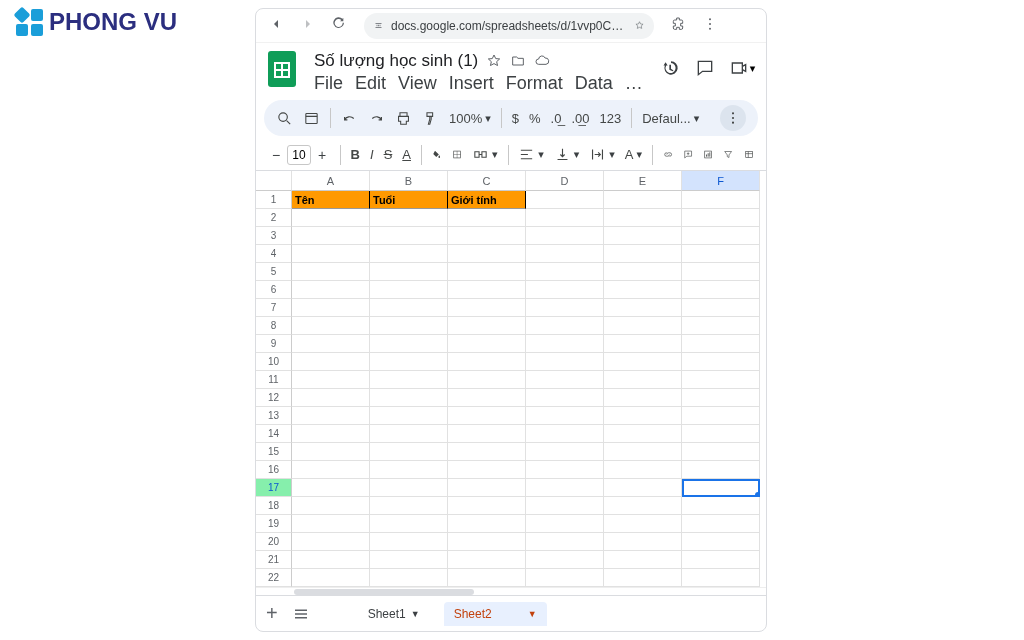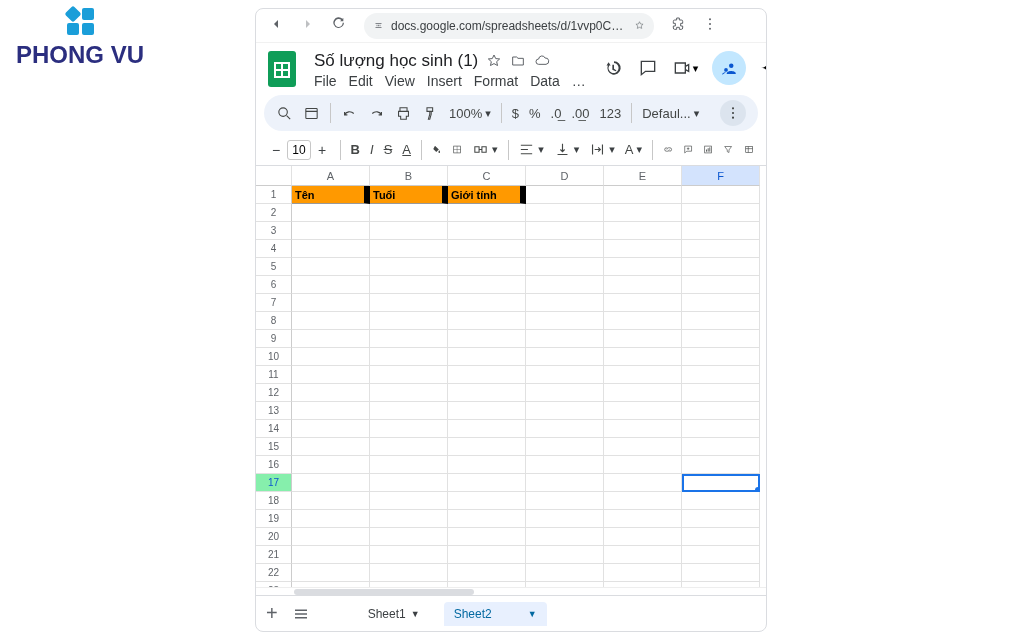--- a/index.html
+++ b/index.html
@@ -1,33 +1,33 @@
 <!DOCTYPE html>
 <html><head>
 <meta charset="utf-8">
 <style>
 * { margin:0; padding:0; box-sizing:border-box; font-family:Arial,sans-serif; }
 body { background:#fff; width:1024px; height:640px; position:relative; overflow:hidden; }
-.watermark { position:absolute; left:16px; top:8px; display:flex; align-items:center; gap:6px;flex-direction:column; }
+.watermark { position:absolute; left:16px; top:8px; display:flex; align-items:center; gap:6px; }
 .wm-sq { display:grid; grid-template-columns:12px 12px; grid-template-rows:12px 12px; gap:3px; }
 .wm-sq span { background:#1A9ED9; border-radius:2px; }
 .wm-sq span:nth-child(1){ transform:rotate(45deg); }
 .wm-txt { font-weight:800; font-size:24px; color:#2B2E7F; letter-spacing:0px; }
 .app { position:absolute; left:255px; top:8px; width:512px; height:624px; border:1px solid #dadce0; border-radius:8px; overflow:hidden; background:#fff; display:flex; flex-direction:column; }
 .chrome { height:34px; display:flex; align-items:center; gap:16px; padding:0 12px; color:#5f6368; border-bottom:1px solid #f1f1f1;}
 .chrome svg { width:16px; height:16px; fill:#5f6368; }
 .url-pill { flex:1; background:#f1f3f4; border-radius:16px; height:26px; display:flex; align-items:center; padding:0 10px; font-size:12px; color:#3c4043; gap:8px; max-width:290px; }
 .url-pill svg{width:13px;height:13px;fill:#5f6368;}
 .title-row { display:flex; align-items:flex-start; padding:8px 12px 0 12px; gap:18px; }
 .sheets-logo { width:28px; height:36px; display:flex; align-items:center; justify-content:center; }
 .tcol { flex:1; }
 .title-line { display:flex; align-items:center; gap:8px; }
 .doc-title { font-size:17px; color:#202124; }
 .title-icon { width:16px; height:16px; fill:#5f6368; }
-.menu-line { display:flex; gap:12px; font-size:14px; color:#3c4043; margin-top:2px;align-items:flex-end; }
+.menu-line { display:flex; gap:12px; font-size:18px; color:#3c4043; margin-top:2px;align-items:flex-end; }
 .right-actions { display:flex; align-items:center; gap:14px; }
 .right-actions .ic { width:20px; height:20px; fill:#3c4043; }
 .share-btn { width:34px; height:34px; border-radius:50%; background:#c2e7ff; display:flex; align-items:center; justify-content:center; }
 .share-btn svg{width:18px;height:18px;fill:#0b57d0;}
 .gem { font-size:20px; }
 .toolbar1, .toolbar2 { display:flex; align-items:center; gap:10px; padding:4px 12px; color:#3c4043; font-size:12px; }
 .toolbar1 { background:#edf2fa; border-radius:22px; margin:6px 8px 3px 8px; height:36px; }
 .toolbar1 .ic, .toolbar2 .ic { width:17px; height:17px; fill:#444746; }
 .tb-txt { font-size:13px; color:#444746; }
 .tb-divider { width:1px; height:20px; background:#c7c7c7; }
@@ -41,26 +41,26 @@
 .grid-area { flex:1; overflow:hidden; display:flex; flex-direction:column; position:relative; }
 .col-headers { display:flex; height:20px;  }
 .corner { width:36px; border-right:1px solid #e1e1e1; border-bottom:1px solid #ccc; background:#fff;}
 .colh { width:78px; text-align:center; font-size:11px; color:#5f6368; border-right:1px solid #e1e1e1; border-bottom:1px solid #ccc; line-height:20px; background:#fff;}
 .colh.sel { background:#d3e3fd; color:#0b57d0; }
 .rows-wrap { flex:1; overflow:hidden; position:relative;}
 .row { display:flex; height:18px; }
 .rowh { width:36px; text-align:center; font-size:10px; color:#5f6368; border-right:1px solid #ccc; border-bottom:1px solid #e1e1e1; line-height:18px; background:#fff;}
 .rowh.sel { background:#86efac; color:#0b57d0; }
 .cell { width:78px; border-right:1px solid #e1e1e1; border-bottom:1px solid #e1e1e1; font-size:11px; padding:0 3px; line-height:18px; overflow:hidden; white-space:nowrap; }
-.cell.hdr { background:#ff9900; font-weight:bold; border-right:6px solid #000000; border-bottom:1px solid #999; color:#000;}
+.cell.hdr { background:#ff9900; font-weight:bold; border-right:1px solid #000000; border-bottom:1px solid #999; color:#000;}
 .cell.active { border:2px solid #1a73e8; line-height:15px; position:relative;}
 .active-handle{position:absolute;right:-3px;bottom:-3px;width:6px;height:6px;background:#1a73e8;border-radius:50%;}
 .tabs { height:36px; border-top:1px solid #dadce0; display:flex; align-items:center; padding:0 10px; gap:14px; }
 .tab { padding:5px 10px; font-size:12px; color:#3c4043; display:flex; align-items:center; gap:5px; border-radius:4px 4px 0 0; cursor:pointer;}
-.tab.active { background:#e8f0fe; color:#0369a1; font-weight:500;gap:36px; }
+.tab.active { background:#e8f0fe; color:#c2410c; font-weight:500;gap:36px; }
 .tab-caret{font-size:9px;}
 .tabs svg{width:18px;height:18px;fill:#5f6368;}
 .hscroll-track{height:8px;background:#fff;position:relative;border-top:1px solid #eee;}
 .hscroll-thumb{position:absolute;left:38px;top:1px;height:6px;width:180px;background:#dadce0;border-radius:3px;}
 .arrow{font-size:11px;}
 </style>
 </head>
 <body>
 
 <div class="watermark">

